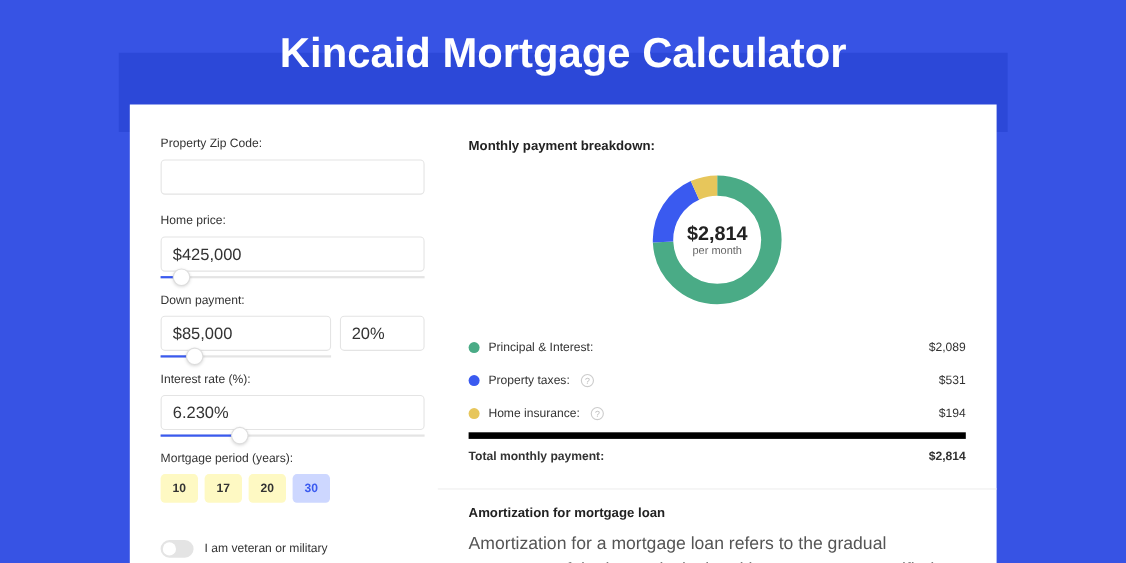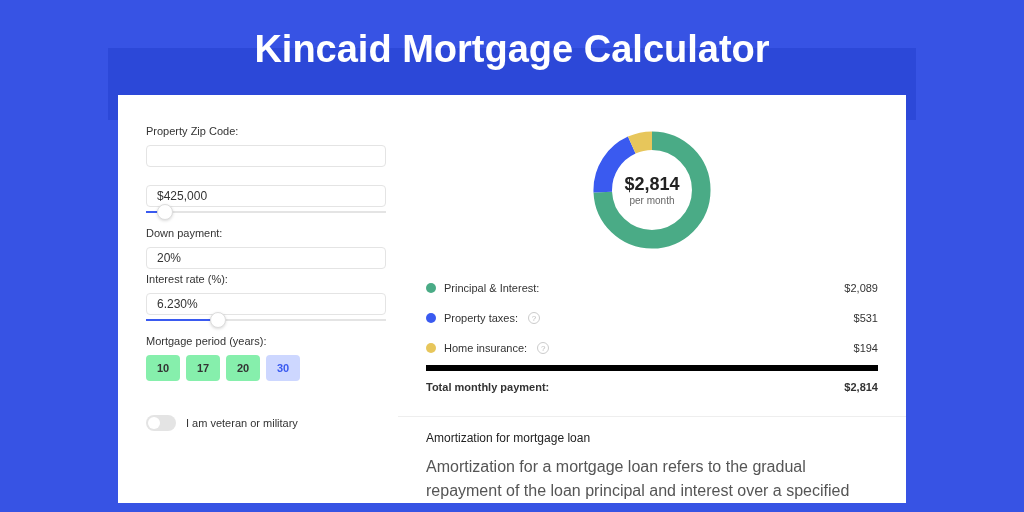--- a/index.html
+++ b/index.html
@@ -3,75 +3,83 @@
 <meta charset="utf-8">
 <style>
   * { box-sizing: border-box; margin: 0; padding: 0; font-family: -apple-system, Helvetica, Arial, sans-serif; }
   body { width: 1024px; height: 512px; background: #3753e4; overflow: hidden; }
   .title { text-align: center; color: #fff; font-size: 38px; font-weight: 700; padding: 28px 0 24px; }
   .panel { background: #fff; width: 788px; margin: 0 auto; padding: 30px 28px 0; display: flex; gap: 40px; }
   .blueband { position: absolute; top: 48px; left: 108px; width: 808px; height: 72px; background: #2c48d8; z-index: -1; }
   .left { width: 240px; }
   .right { flex: 1; min-width: 0; }
   .lbl { font-size: 11px; color: #333; margin-bottom: 8px; }
-  .field { width: 100%; height: 22px; border: 1px solid #e4e4e4; border-radius: 4px; background: #fff; padding: 0 10px; font-size: 12px; color: #333; margin-bottom: 4px; }
+  .field { width: 100%; height: 32px; border: 1px solid #e4e4e4; border-radius: 4px; background: #fff; padding: 0 10px; font-size: 15px; color: #333; margin-bottom: 4px; }
   .slider-track { position: relative; height: 2px; background: #e4e4e4; margin: 0 0 14px; }
   .slider-fill { position: absolute; left: 0; top: 0; height: 2px; background: #3a5af0; }
   .slider-thumb { position: absolute; top: -7px; width: 16px; height: 16px; border-radius: 50%; background: #fff; border: 1px solid #ddd; box-shadow: 0 1px 3px rgba(0,0,0,.15); margin-left: -8px; }
   .row { display: flex; gap: 8px; }
   .row > div:first-child { flex: 2; }
   .row > div:last-child { flex: 1; }
   .period-row { display: flex; gap: 6px; }
-  .period-btn { width: 34px; height: 26px; border: none; border-radius: 4px; background: #86efac; color: #333; font-size: 11px; font-weight: 600; cursor: pointer; }
+  .period-btn { width: 34px; height: 26px; border: none; border-radius: 4px; background: #fef9c3; color: #333; font-size: 11px; font-weight: 600; cursor: pointer; }
   .period-btn.active { background: #cdd7ff; color: #3a5af0; }
   .toggle-row { display: flex; align-items: center; gap: 10px; margin-top: 34px; }
   .toggle { width: 30px; height: 16px; border-radius: 10px; background: #e4e4e4; position: relative; }
   .toggle::after { content: ""; position: absolute; left: 2px; top: 2px; width: 12px; height: 12px; border-radius: 50%; background: #fff; }
   .toggle-lbl { font-size: 11px; color: #333; }
 
   .hdr { font-size: 12px; font-weight: 700; color: #222; margin-bottom: 14px; }
   .donut-wrap { display: flex; justify-content: center; margin-bottom: 18px; }
   .donut { position: relative; width: 130px; height: 130px; }
   .donut svg { width: 130px; height: 130px; transform: rotate(-90deg); }
   .donut-center { position: absolute; inset: 0; display: flex; flex-direction: column; align-items: center; justify-content: center; }
   .donut-amt { font-size: 18px; font-weight: 700; color: #222; }
   .donut-sub { font-size: 10px; color: #666; }
 
   .li { display: flex; align-items: center; justify-content: space-between; font-size: 11px; color: #333; padding: 9px 0; }
   .li-left { display: flex; align-items: center; gap: 8px; }
   .dot { width: 10px; height: 10px; border-radius: 50%; }
   .info { width: 12px; height: 12px; border-radius: 50%; border: 1px solid #ccc; color: #bbb; font-size: 8px; display: inline-flex; align-items: center; justify-content: center; margin-left: 2px; }
   .total { border-top: 6px solid #000000; font-weight: 700; padding-top: 10px; margin-top: 2px; }
   .sep { height: 1px; background: #eee; margin: 14px -28px 14px; }
-  .amort { font-size: 12px; font-weight: 400; color: #222; margin-bottom: 10px; }
+  .amort { font-size: 12px; font-weight: 700; color: #222; margin-bottom: 10px; }
   .amort-body { font-size: 16px; color: #555; line-height: 1.5; }
 
   .wrap { position: relative; }
 </style>
 </head>
 <body>
 
 <div class="wrap">
   <div class="title">Kincaid Mortgage Calculator</div>
   <div class="blueband"></div>
 
   <div class="panel">
     <div class="left">
 
       <div class="lbl">Property Zip Code:</div>
       <input class="field" style="margin-bottom: 18px;" value="">
 
+      <div class="lbl">Home price:</div>
       <input class="field" value="$425,000" style="">
       <div class="slider-track">
         <div class="slider-fill" style="width: 8%;"></div>
         <div class="slider-thumb" style="left: 8%;"></div>
       </div>
 
       <div class="lbl">Down payment:</div>
       <div class="row">
+        <div>
+          <input class="field" value="$85,000" style="">
+          <div class="slider-track">
+            <div class="slider-fill" style="width: 20%;"></div>
+            <div class="slider-thumb" style="left: 20%;"></div>
+          </div>
+        </div>
         <div>
           <input class="field" value="20%" style="">
         </div>
       </div>
 
       <div class="lbl">Interest rate (%):</div>
       <input class="field" value="6.230%" style="">
       <div class="slider-track">
         <div class="slider-fill" style="width: 30%;"></div>
         <div class="slider-thumb" style="left: 30%;"></div>
@@ -85,20 +93,21 @@
         <button class="period-btn active">30</button>
       </div>
 
       <div class="toggle-row">
         <div class="toggle"></div>
         <div class="toggle-lbl">I am veteran or military</div>
       </div>
     </div>
 
     <div class="right">
+      <div class="hdr">Monthly payment breakdown:</div>
 
       <div class="donut-wrap">
         <div class="donut">
           <svg viewBox="0 0 42 42">
             <circle id="arc0" cx="21" cy="21" r="15.915" fill="none" stroke-width="6" stroke="#4aab86" stroke-dasharray="74.2 25.799999999999997" stroke-dashoffset="0"></circle>
             <circle id="arc1" cx="21" cy="21" r="15.915" fill="none" stroke-width="6" stroke="#3a5af0" stroke-dasharray="18.9 81.1" stroke-dashoffset="-74.2"></circle>
             <circle id="arc2" cx="21" cy="21" r="15.915" fill="none" stroke-width="6" stroke="#e7c65b" stroke-dasharray="6.9 93.1" stroke-dashoffset="-93.1"></circle>
           </svg>
           <div class="donut-center">
             <div class="donut-amt">$2,814</div>

